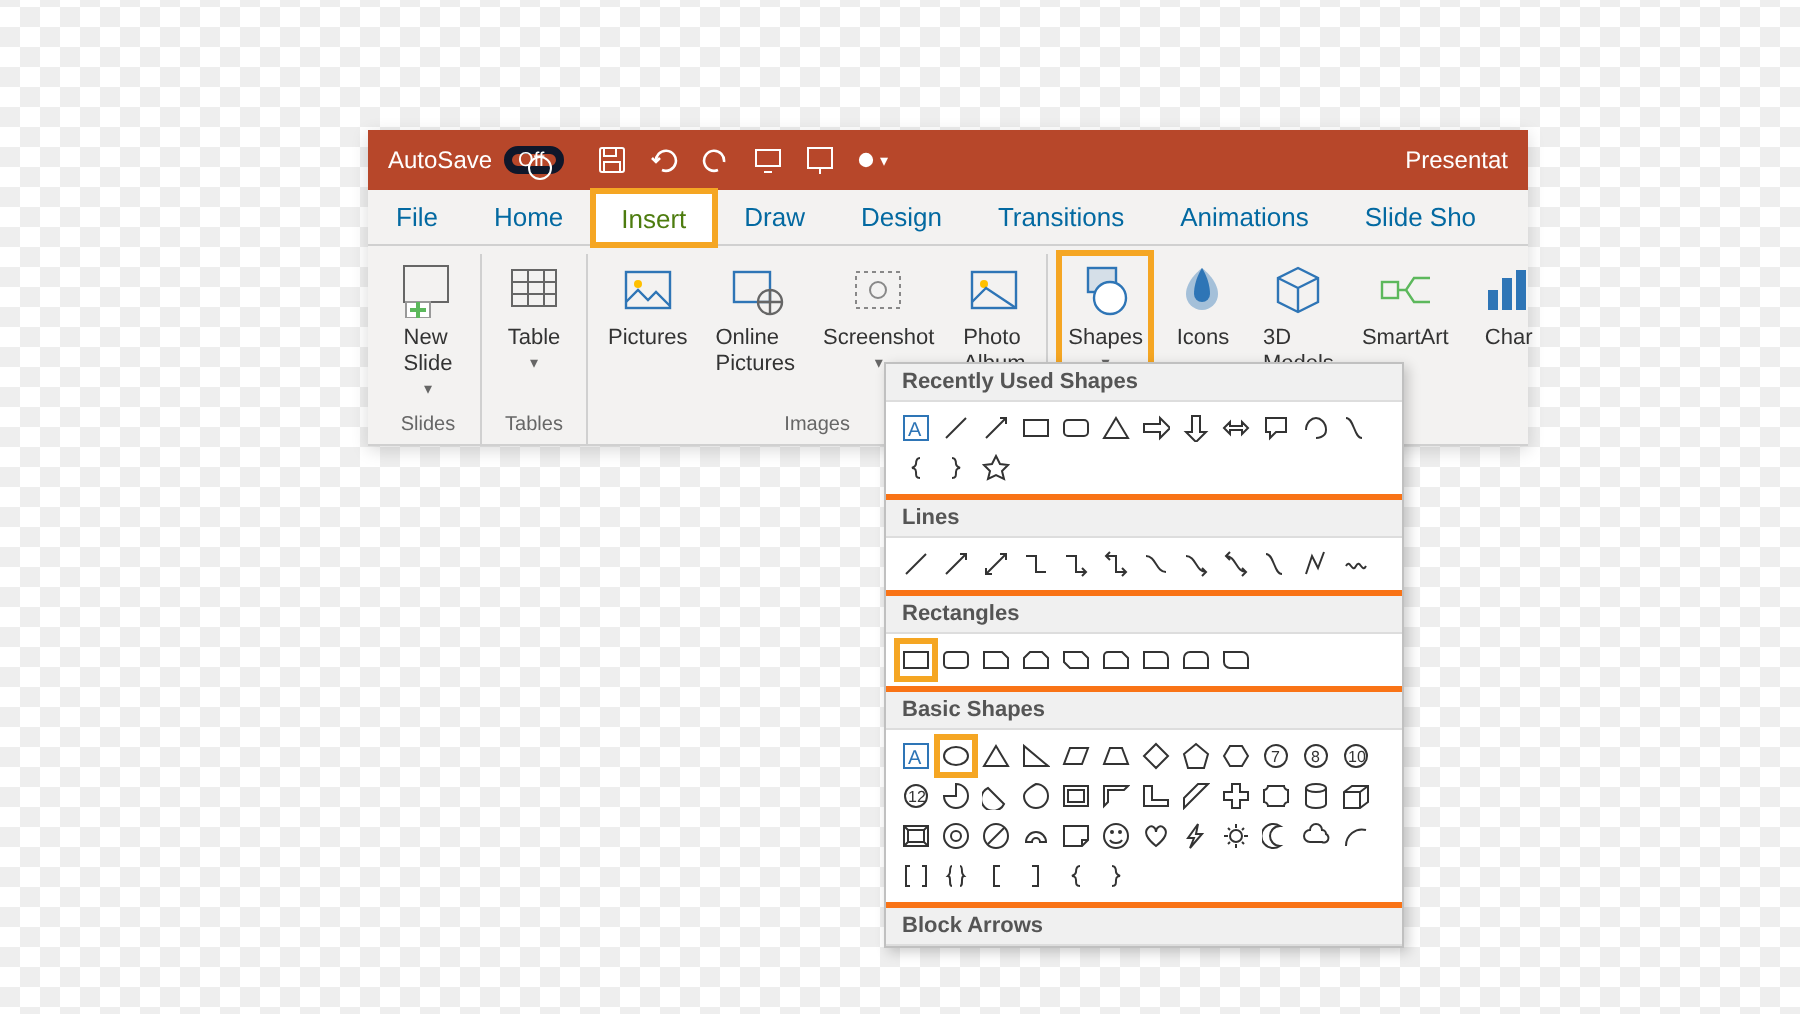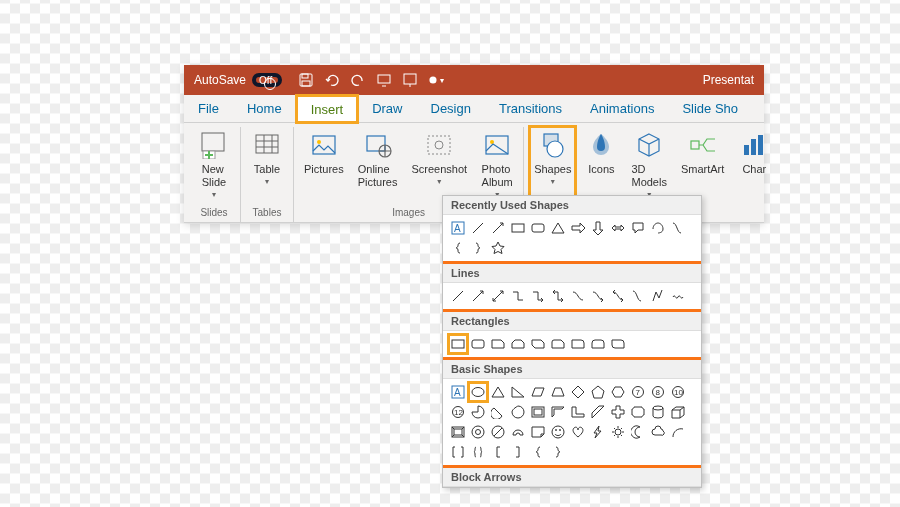--- a/index.html
+++ b/index.html
@@ -18,21 +18,21 @@
   .tab.highlight { outline: 3px solid #f5a623; outline-offset: -2px; }
   .ribbon { display: flex; background: #f3f2f1; padding: 4px 4px 0 4px; height: 100px; border-bottom: 1px solid #d0d0d0; }
   .group { display: flex; flex-direction: column; border-right: 1px solid #d0d0d0; padding: 0 6px; }
   .group-items { display: flex; gap: 6px; flex: 1; }
   .group-label { font-size: 10px; color: #666; text-align: center; padding: 2px 0 4px 0; }
   .ritem { display: flex; flex-direction: column; align-items: center; justify-content: flex-start; padding: 2px 4px; font-size: 11px; color: #333; cursor: pointer; min-width: 40px; }
   .ritem.highlight { outline: 3px solid #f5a623; outline-offset: -1px; }
   .ritem-icon { width: 32px; height: 32px; display: flex; align-items: center; justify-content: center; margin-bottom: 2px; }
   .ritem-label { text-align: left; line-height: 1.2; }
   .caret { font-size: 8px; margin-top: 1px; color: #666; }
-  .dropdown { position: absolute; left: 442px; top: 195px; width: 260px; background: #fff; border: 1px solid #c0c0c0; box-shadow: 2px 2px 6px rgba(0,0,0,0.2); font-size: 11px; }
+  .dropdown { position: absolute; left: 442px; top: 181px; width: 260px; background: #fff; border: 1px solid #c0c0c0; box-shadow: 2px 2px 6px rgba(0,0,0,0.2); font-size: 11px; }
   .dd-header { background: #f0f0f0; border-top: 3px solid #f97316; border-bottom: 1px solid #ddd; padding: 3px 8px; font-weight: 600; color: #555; }
   .dd-header:first-child { border-top: none; }
   .dd-grid { display: flex; flex-wrap: wrap; padding: 4px 6px; gap: 2px; }
   .shape { width: 18px; height: 18px; display: flex; align-items: center; justify-content: center; cursor: pointer; color: #3b3b3b; }
   .shape.highlight { outline: 3px solid #f5a623; outline-offset: -1px; }
   svg { display: block; }
 </style>
 </head>
 <body>
 

